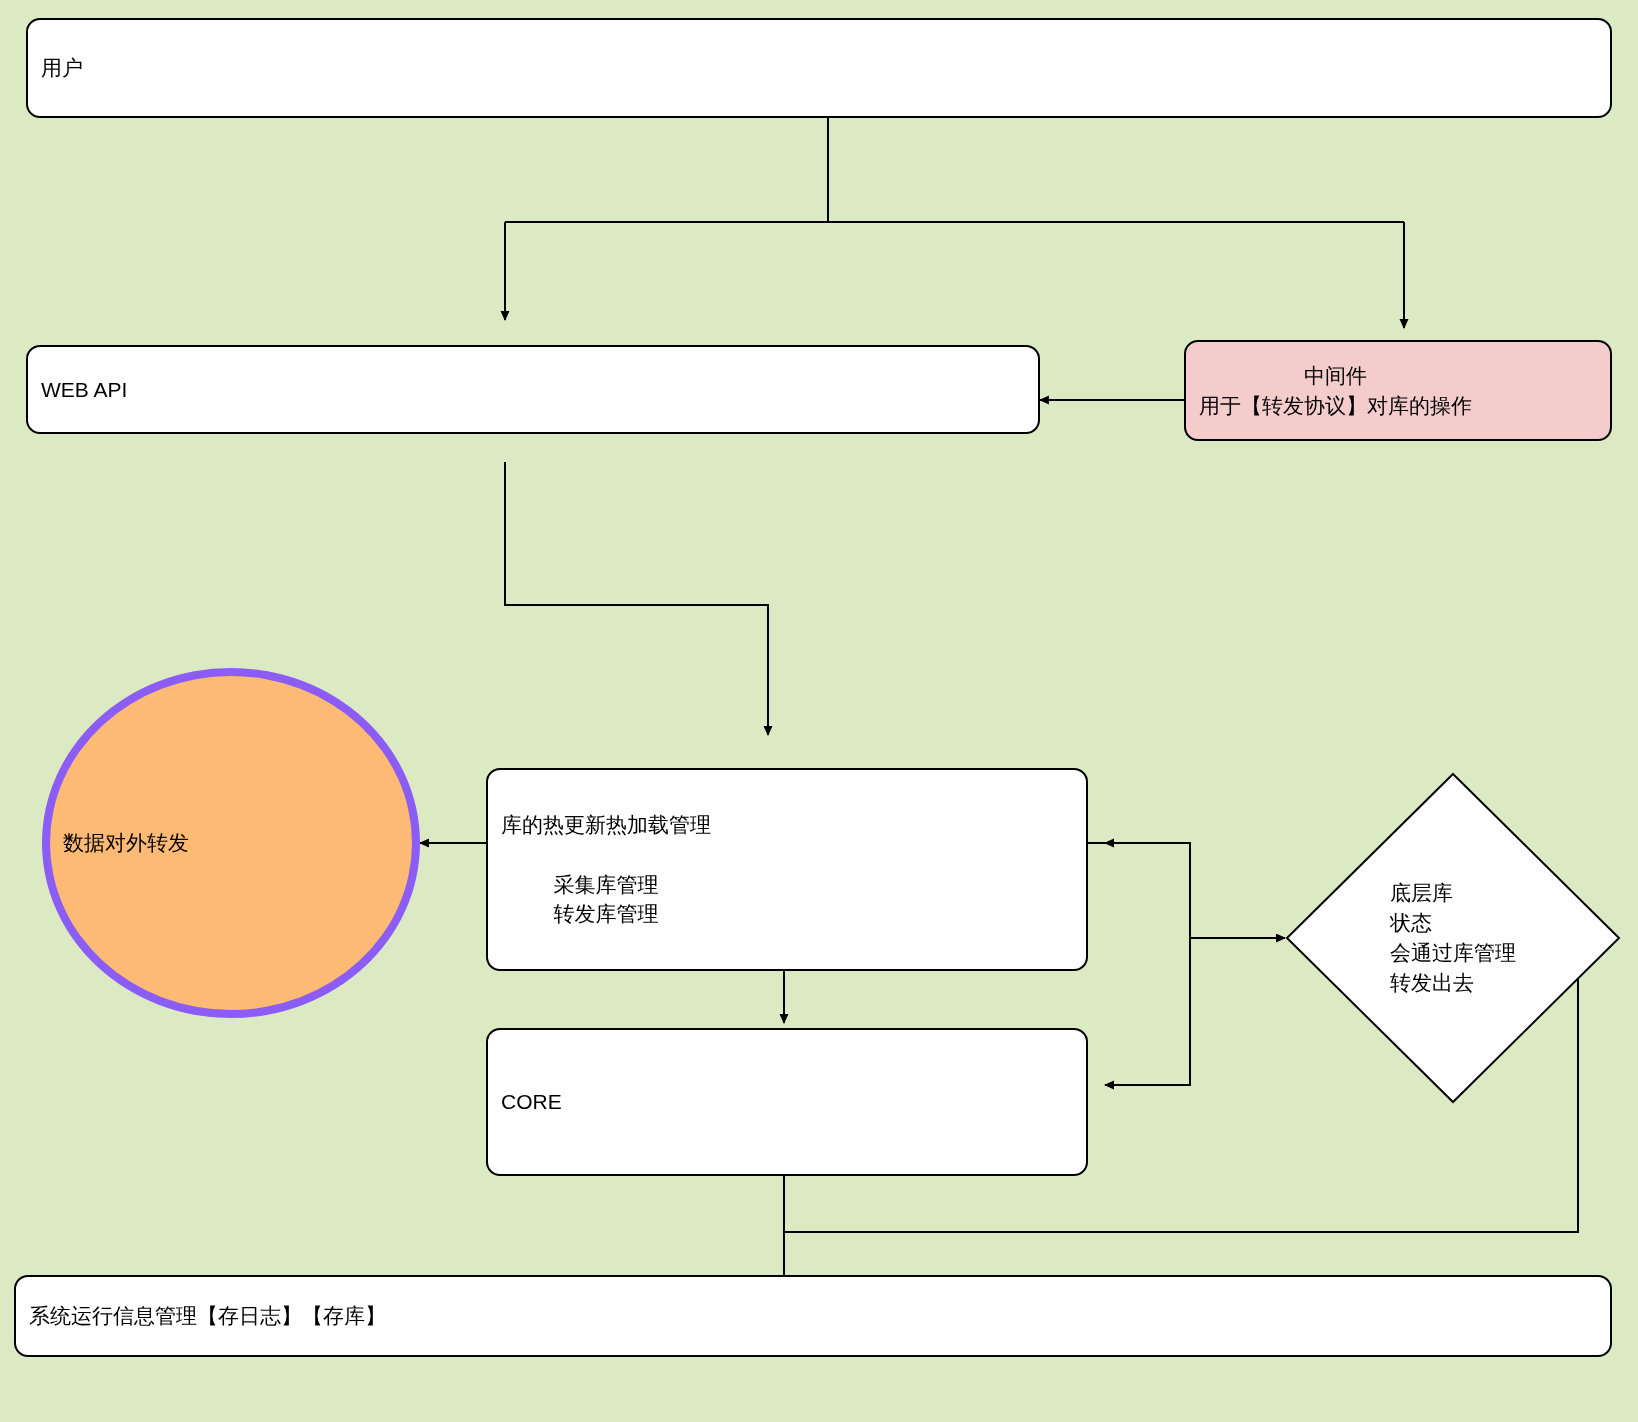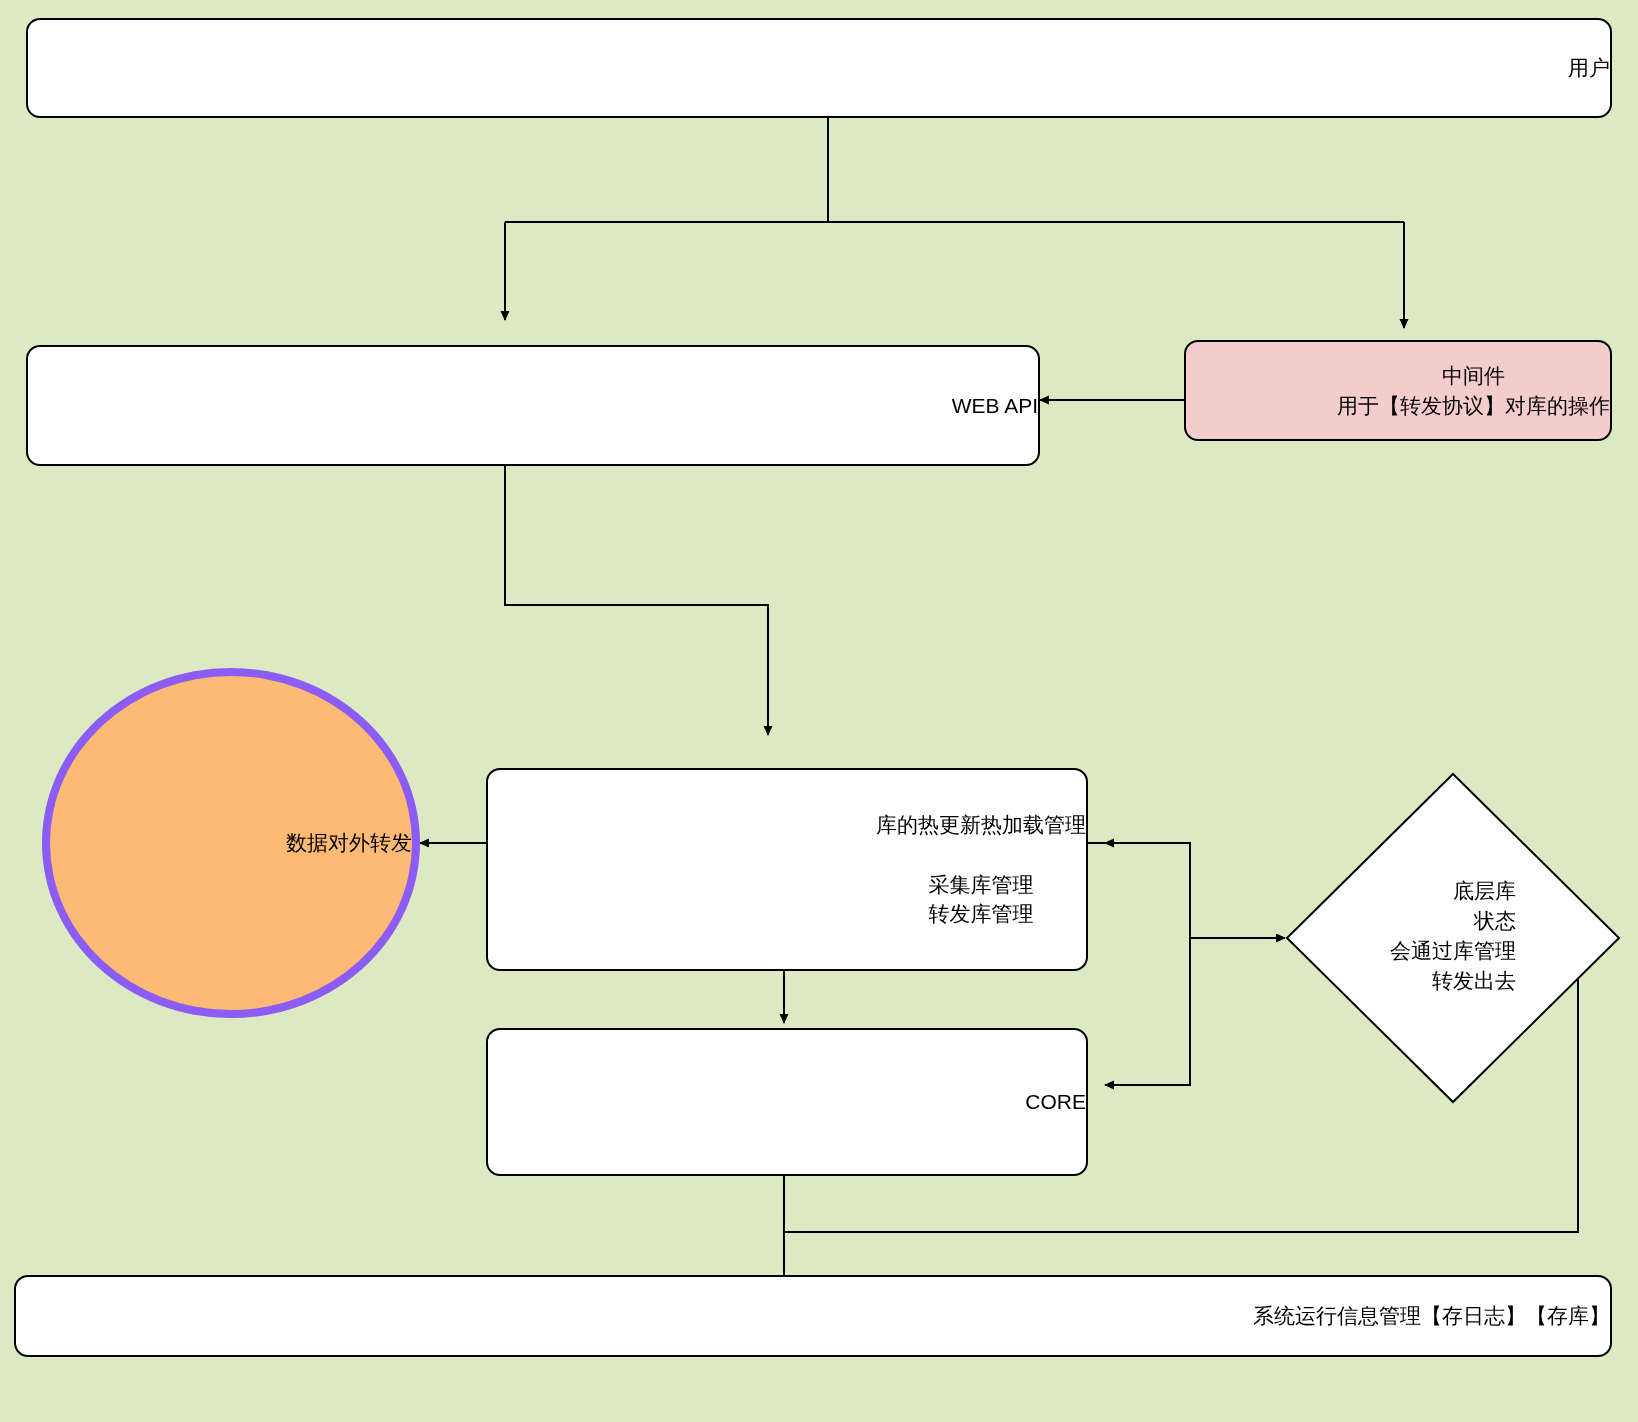--- a/index.html
+++ b/index.html
@@ -21,21 +21,21 @@
     top: 0;
     width: 1638px;
     height: 1422px;
     pointer-events: none;
   }
   .node {
     position: absolute;
     box-sizing: border-box;
     display: flex;
     align-items: center;
-    justify-content: flex-end;
+    justify-content: flex-start;
     text-align: center;
     color: #000000;
     font-size: 21px;
     line-height: 1.42;
     white-space: pre-line;
     padding-left: 13px;
   }
   .box {
     background: #ffffff;
     border: 2px solid #000000;
@@ -62,26 +62,26 @@
   }
   .diamond-label {
     position: absolute;
     left: 0;
     top: 0;
     width: 100%;
     height: 100%;
     display: flex;
     align-items: center;
     justify-content: center;
-    text-align: right;
+    text-align: left;
     font-size: 21px;
     line-height: 1.42;
     color: #000;
     white-space: pre-line;
-    font-family: Liberation Mono, monospace;
+    font-family: Liberation Sans, sans-serif;
   }
   .lbl-multiline {
     white-space: pre-line;
   }
 </style>
 </head>
 <body>
 
 <div id="canvas">
 
@@ -135,21 +135,21 @@
     <g>
       <path d="M 1578 938 L 1578 1232 L 784 1232" fill="none" stroke="#000" stroke-width="2"></path>
       <path d="M 1452 938 L 1578 938" fill="none" stroke="#000" stroke-width="2"></path>
     </g>
   </svg>
 
   <div class="node box" style="left:26px; top:18px; width:1586px; height:100px;">
     <span>用户</span>
   </div>
 
-  <div class="node box" style="left:26px; top:345px; width:1014px; height:121px;">
+  <div class="node box" style="left:26px; top:345px; width:1014px; height:89px;">
     <span>WEB API</span>
   </div>
 
   <div class="node box accent" style="left:1184px; top:340px; width:428px; height:101px;">
     <span class="lbl-multiline">中间件
 用于【转发协议】对库的操作</span>
   </div>
 
   <div class="node circle" style="left:42px; top:668px; width:378px; height:350px;">
     <span>数据对外转发</span>

